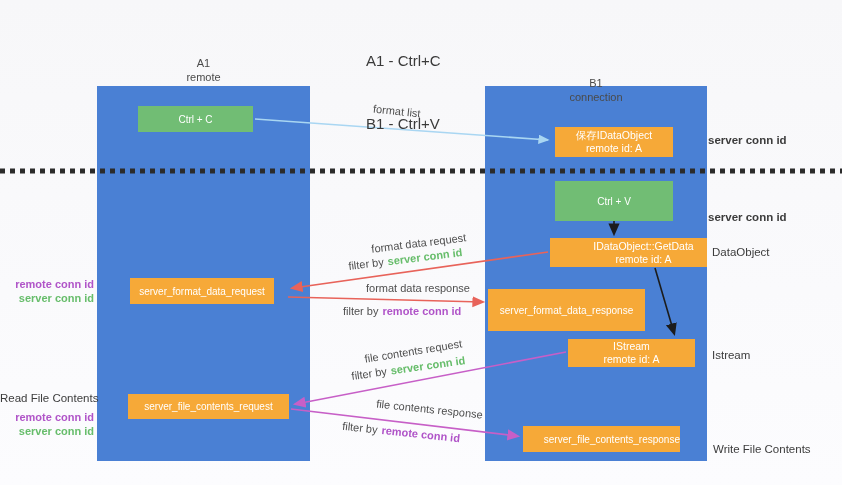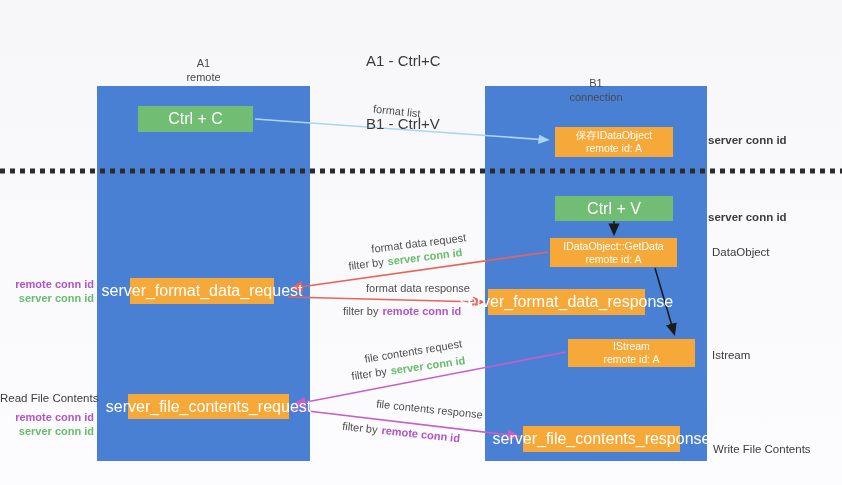--- a/index.html
+++ b/index.html
@@ -3,21 +3,21 @@
 <meta charset="utf-8">
 <style>
   html,body{margin:0;padding:0;}
   body{font-family:"Liberation Sans", sans-serif; background:#eee;}
   #canvas{position:relative; width:842px; height:485px; background:linear-gradient(#f7f7f9,#fcfcfe); overflow:hidden;}
 
   .abs{position:absolute;}
   .lane{background:#4a80d4; z-index:1;}
   #arrows{position:absolute; left:0; top:0; z-index:2; pointer-events:none;}
 
-  .node{z-index:3; display:flex; align-items:center; justify-content:center; color:#fff; font-size:16px; text-align:center;}
+  .node{z-index:3; display:flex; align-items:center; justify-content:center; color:#fff; font-size:10px; text-align:center;}
   .node.green{background:#71bd74;}
   .node.orange{background:#f6a938;}
   .node.two-line{flex-direction:column; font-size:10.5px; line-height:13px;}
 
   .title{z-index:3; font-size:15px; line-height:21px; color:#3a3a3a; white-space:pre;}
   .lane-header{z-index:3; font-size:11px; line-height:14px; color:#4a4a4a; text-align:center;}
 
   .note{z-index:3; font-size:11px; color:#4f4f4f; white-space:nowrap;}
   .note .filter{margin-right:4px;}
   .conn-green{color:#67bd6b; font-weight:bold;}
@@ -74,47 +74,47 @@
 
   <div class="abs node green" style="left:138px; top:106px; width:115px; height:26px;">
     <span>Ctrl + C</span>
   </div>
 
   <div class="abs node orange two-line" style="left:555px; top:127px; width:118px; height:30px;align-items:center;">
     <div>保存IDataObject</div>
     <div>remote id: A</div>
   </div>
 
-  <div class="abs node green" style="left:555px; top:181px; width:118px; height:25px;margin-top:15px;">
+  <div class="abs node green" style="left:555px; top:181px; width:118px; height:40px;">
     <span>Ctrl + V</span>
   </div>
 
-  <div class="abs node orange two-line" style="left:550px; top:238px; width:127px; height:29px;">
+  <div class="abs node orange two-line" style="left:550px; top:238px; width:127px; height:29px;padding-left:30px;">
     <div>IDataObject::GetData</div>
     <div>remote id: A</div>
   </div>
 
   <div class="abs node orange" style="left:130px; top:278px; width:144px; height:26px;">
     <span>server_format_data_request</span>
   </div>
 
-  <div class="abs node orange" style="left:488px; top:289px; width:157px; height:26px;">
+  <div class="abs node orange" style="left:488px; top:289px; width:157px; height:42px;">
     <span>server_format_data_response</span>
   </div>
 
   <div class="abs node orange two-line" style="left:568px; top:339px; width:127px; height:28px;">
     <div>IStream</div>
     <div>remote id: A</div>
   </div>
 
   <div class="abs node orange" style="left:128px; top:394px; width:161px; height:25px;">
     <span>server_file_contents_request</span>
   </div>
 
-  <div class="abs node orange" style="left:523px; top:426px; width:157px; height:26px;">
+  <div class="abs node orange" style="left:523px; top:426px; width:157px; height:26px;justify-content:flex-end;">
     <span>server_file_contents_response</span>
   </div>
 
   <div class="abs side-label conn-green" style="left:708px; top:134px;">server conn id</div>
   <div class="abs side-label conn-green" style="left:708px; top:211px;">server conn id</div>
   <div class="abs side-label" style="left:712px; top:246px;">DataObject</div>
   <div class="abs side-label" style="left:712px; top:349px;">Istream</div>
   <div class="abs side-label" style="left:713px; top:432px;margin-top:11px;">Write File Contents</div>
 
   <div class="abs side-ids" style="left:0px; top:278px; width:94px;">

